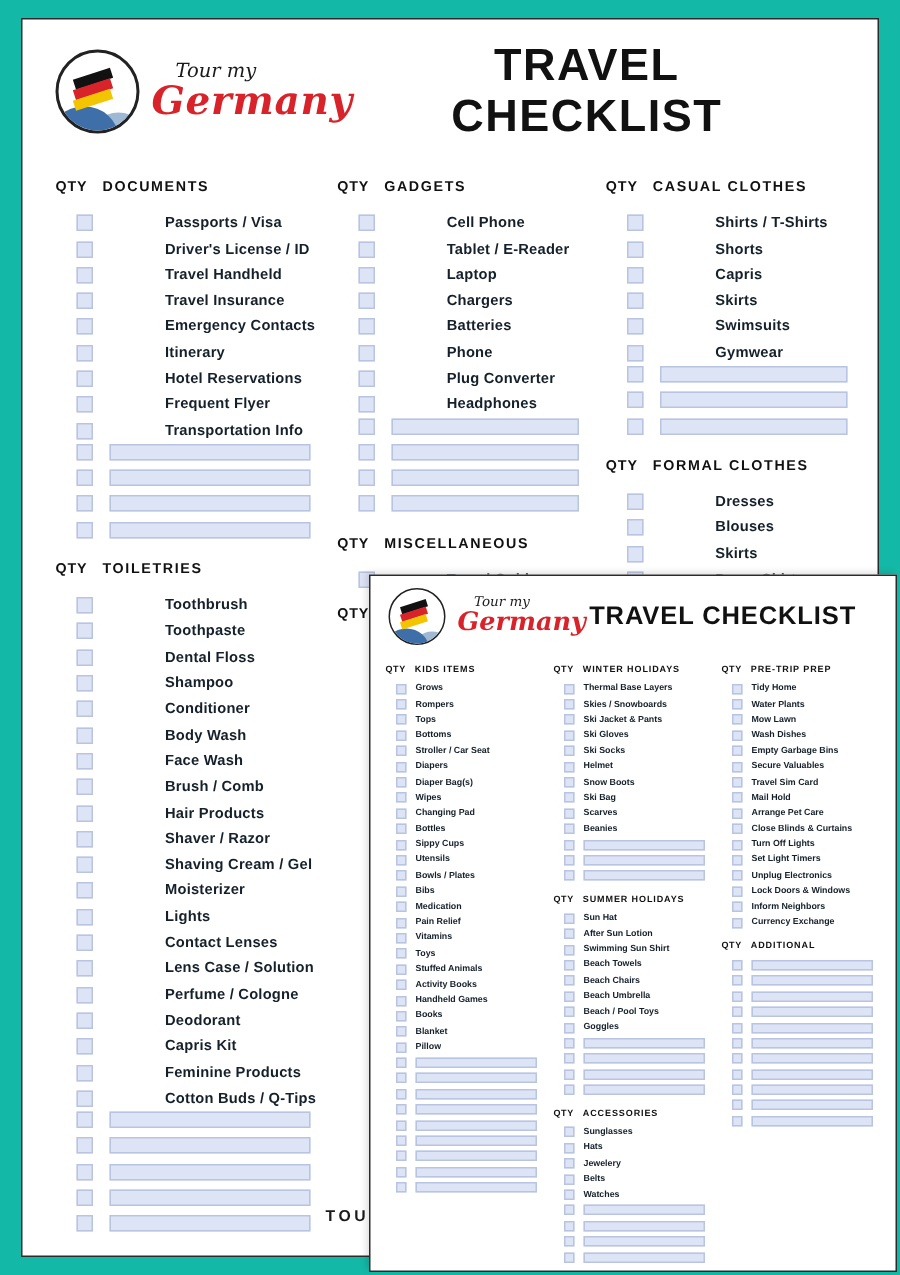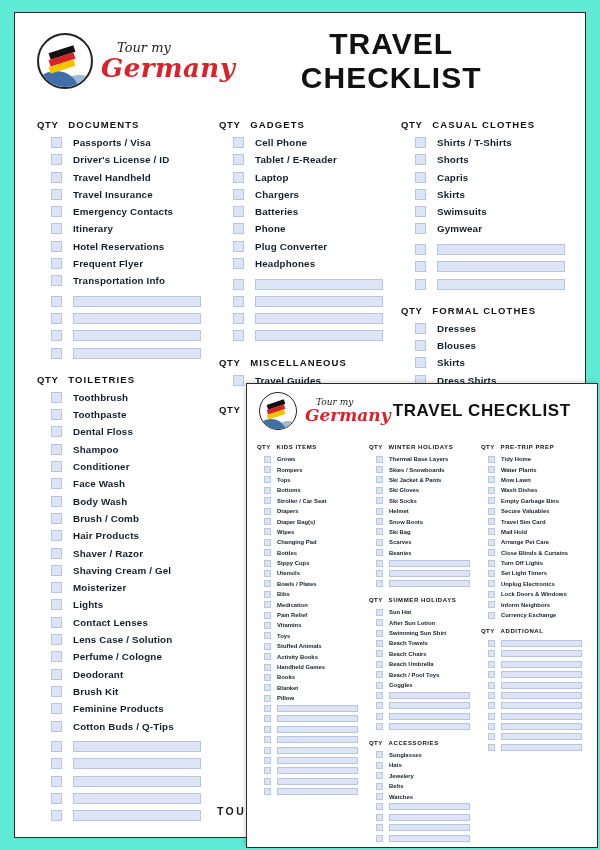--- a/index.html
+++ b/index.html
@@ -5,21 +5,21 @@
   * { box-sizing: border-box; }
   html, body {
     margin: 0; padding: 0;
     width: 600px; height: 850px;
     background: #ffffff;
     font-family: "Liberation Sans", sans-serif;
   }
   .page {
     position: relative;
     width: 600px; height: 850px;
-    background: #5eead4;
+    background: #14b8a6;
     overflow: hidden;
   }
 
   
   .sheet-back {
     position: absolute;
     left: 14px; top: 12px;
     width: 572px; height: 826px;
     background: #fff;
     border: 1px solid #2b2b2b;
@@ -108,22 +108,23 @@
   }
   .sec-qty {
     font-size: 9.5px; font-weight: bold; letter-spacing: .6px; color: #111;
   }
   .sec-title {
     font-size: 9.5px; font-weight: bold; letter-spacing: 1.1px; color: #111;
   }
 
   ul.items { list-style: none; margin: 0; padding: 0; }
   ul.items li {
-    display: flex; align-items: flex-start;
+    display: flex; align-items: flex-end;
     height: 17.3px;
+    gap: 37px;
   }
   .cb {
     width: 11px; height: 11px;
     background: #dde4f6;
     border: 1px solid #b9c4e0;
     margin-left: 14px;
     margin-right: 11px;
     flex: 0 0 auto;
   }
   .lbl {
@@ -301,28 +302,28 @@
             <li>
               <span class="cb"></span>
               <span class="lbl">Shampoo</span>
             </li>
             <li>
               <span class="cb"></span>
               <span class="lbl">Conditioner</span>
             </li>
             <li>
               <span class="cb"></span>
+              <span class="lbl">Body Wash</span>
+            </li>
+            <li>
+              <span class="cb"></span>
               <span class="lbl">Face Wash</span>
             </li>
             <li>
               <span class="cb"></span>
-              <span class="lbl">Body Wash</span>
-            </li>
-            <li>
-              <span class="cb"></span>
               <span class="lbl">Brush / Comb</span>
             </li>
             <li>
               <span class="cb"></span>
               <span class="lbl">Hair Products</span>
             </li>
             <li>
               <span class="cb"></span>
               <span class="lbl">Shaver / Razor</span>
             </li>
@@ -349,21 +350,21 @@
             <li>
               <span class="cb"></span>
               <span class="lbl">Perfume / Cologne</span>
             </li>
             <li>
               <span class="cb"></span>
               <span class="lbl">Deodorant</span>
             </li>
             <li>
               <span class="cb"></span>
-              <span class="lbl">Brush Kit</span>
+              <span class="lbl">Capris Kit</span>
             </li>
             <li>
               <span class="cb"></span>
               <span class="lbl">Feminine Products</span>
             </li>
             <li>
               <span class="cb"></span>
               <span class="lbl">Cotton Buds / Q-Tips</span>
             </li>
             <div class="blank-row">

